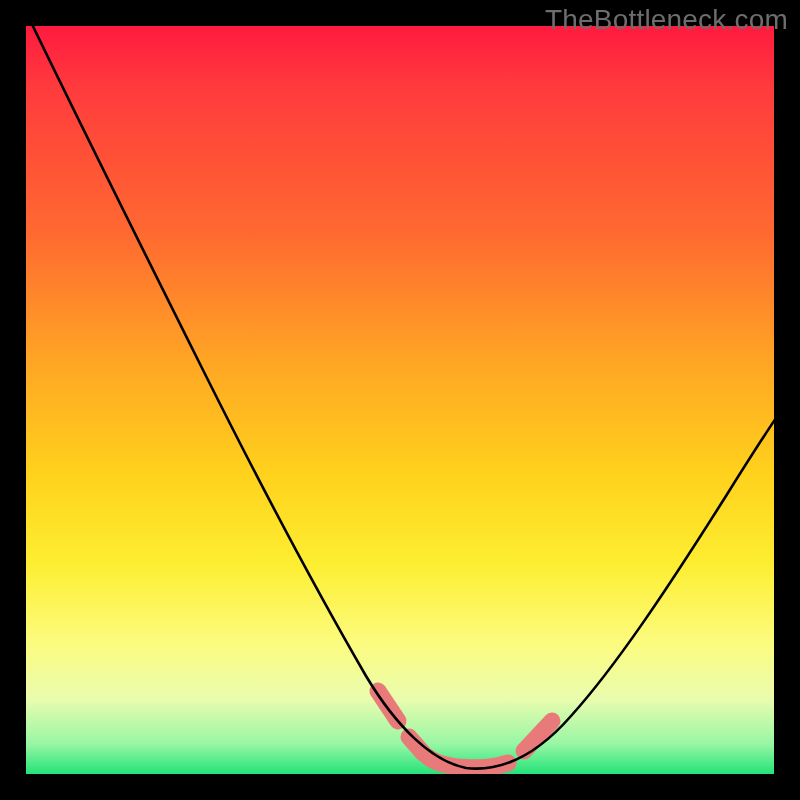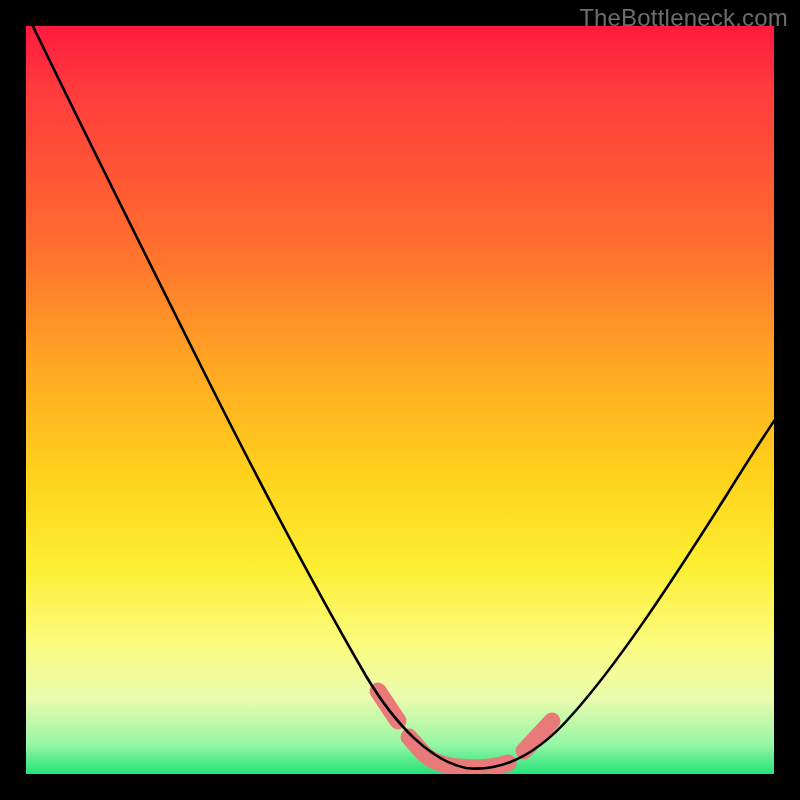--- a/index.html
+++ b/index.html
@@ -54,21 +54,21 @@
     left: 0;
     top: 0;
     width: 100%;
     height: 100%;
   }
   .watermark {
     position: absolute;
     top: 4px;
     right: 12px;
     color: #6d6d6d;
-    font-size: 24px;
+    font-size: 28px;
     letter-spacing: 0.2px;
     user-select: none;
   }
 </style>
 </head>
 <body>
 
 <div class="frame">
   <div class="plot">
     <div class="gradient-bg"></div>

